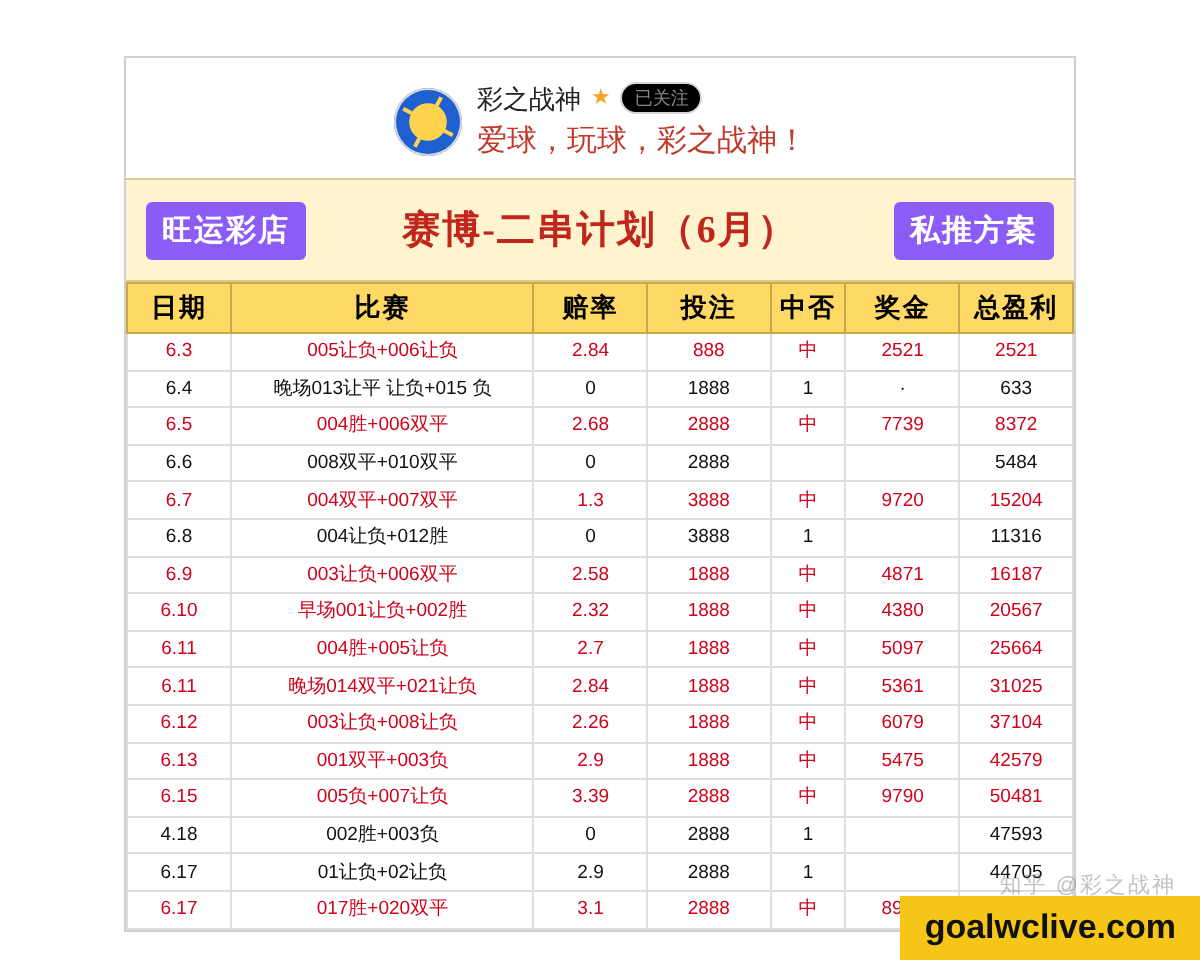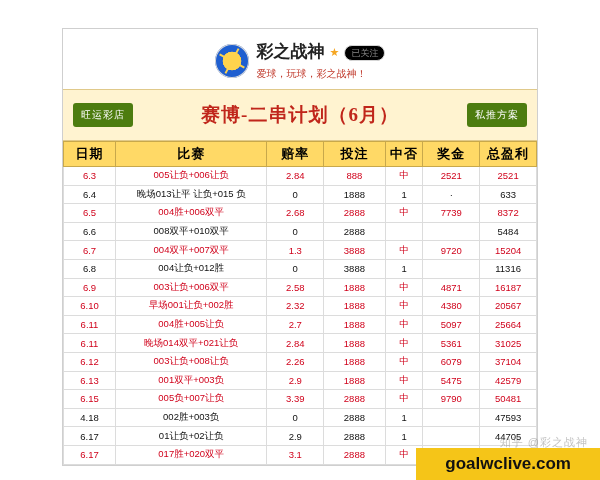--- a/index.html
+++ b/index.html
@@ -50,49 +50,49 @@
   }
   .avatar::after {
     content: "";
     position: absolute; left: 3px; top: 50%;
     width: 28px; height: 2px; margin-top: -1px;
     background: #ffd34d;
     transform: rotate(28deg);
   }
   .acct-txt { line-height: 1.35; }
   .acct-row1 { display: flex; align-items: center; gap: 5px; }
-  .acct-name { font-size: 17px; color: #222; font-weight: bold; }
+  .acct-name { font-size: 13px; color: #222; font-weight: normal; }
   .star-icon { color: #f5a623; font-size: 11px; }
   .follow-badge {
     font-size: 9px; color: #888;
     border: 1px solid #d6d6d6;
     border-radius: 9px;
     padding: 1px 6px;
     background: #000000;
     white-space: nowrap;
   }
-  .acct-slogan { font-size: 10px; color: #c0392b; margin-top: 3px; }
+  .acct-slogan { font-size: 15px; color: #c0392b; margin-top: 3px; }
 
   
   .titlebar {
     height: 52px;
     background: #fff3d0;
     border-top: 1px solid #e0c98a;
     border-bottom: 1px solid #e0c98a;
     display: flex;
     align-items: center;
     justify-content: space-between;
     padding: 0 10px;
     box-sizing: border-box;
   }
   .tag {
-    background: #4d7c0f;
+    background: #8b5cf6;
     color: #fff;
-    font-size: 10px;
-    font-weight: normal;
+    font-size: 15px;
+    font-weight: bold;
     padding: 5px 8px;
     border-radius: 3px;
     letter-spacing: 1px;
     white-space: nowrap;
   }
   .main-title {
     font-size: 19px;
     font-weight: bold;
     color: #c0261b;
     letter-spacing: 1px;
@@ -143,21 +143,21 @@
     letter-spacing: 1px;
     pointer-events: none;
   }
   .brand {
     position: absolute;
     right: 0; bottom: 0;
     background: #f5c518;
     color: #111;
     font-size: 17px;
     font-weight: bold;
-    padding: 6px 29px;
+    padding: 6px 12px;
     font-family: "Liberation Sans", sans-serif;
     margin-left: 25px;
   }
 </style>
 </head>
 <body>
 
 <div id="page">
 
   <div class="card">

